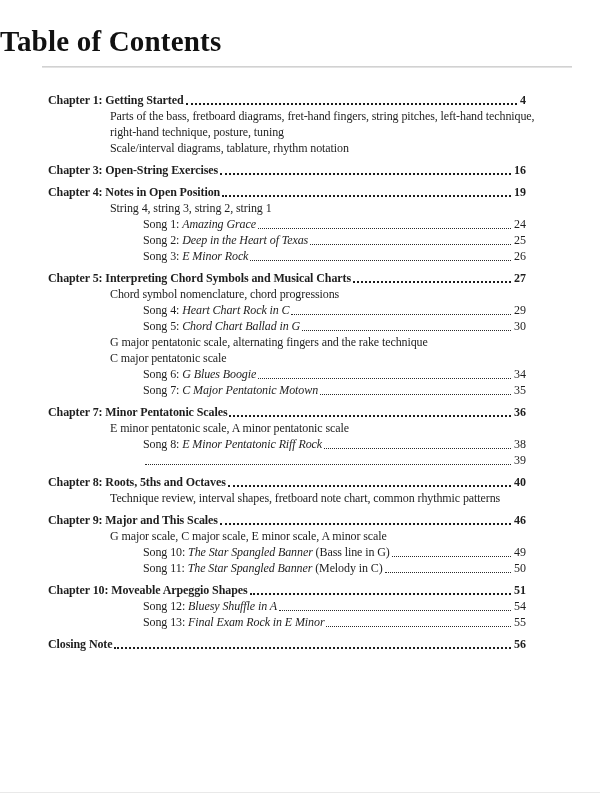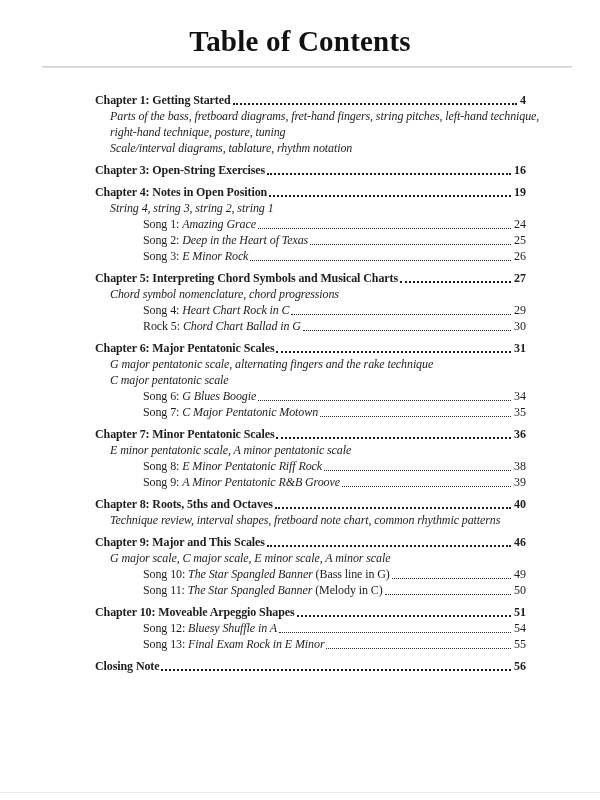--- a/index.html
+++ b/index.html
@@ -15,49 +15,47 @@
   }
   .page {
     position: absolute;
     inset: 0;
     font-family: "Liberation Serif", serif;
     color: #1e1e1e;
     background: #ffffff;
   }
   .title {
     margin: 26px 0 0 0;
-    text-align: center;
+    text-align: left;
     font-size: 29px;
     line-height: 1.1;
     font-weight: 700;
     color: #111111;
     letter-spacing: 0.2px;
   }
   .title-rule {
     height: 2px;
     margin: 8px 28px 0 42px;
     background: linear-gradient(to bottom, #c9c9c9, #ebebeb);
     border: 0;
   }
   .toc {
     margin: 24px 74px 0 48px;
     font-size: 12px;
   }
   .row {
     display: flex;
     line-height: 16px;
-    margin-left: 47px;
   }
   .row.chapter {
     margin-top: 6px;
     font-weight: 700;
   }
   .row.desc {
     margin-left: 62px;
-    font-style: italic;
   }
   .row.song {
     margin-left: 95px;
   }
   .label {
     white-space: nowrap;
     letter-spacing: -0.1px;
   }
   .song-title {
     font-style: italic;
@@ -141,29 +139,24 @@
       </div>
       <div class="row desc">
         <span class="label">Chord symbol nomenclature, chord progressions</span>
       </div>
       <div class="row song">
         <span class="label"><span>Song 4: </span><span class="song-title">Heart Chart Rock in C</span><span></span></span>
         <span class="dots"></span>
         <span class="pagenum">29</span>
       </div>
       <div class="row song">
-        <span class="label"><span>Rock 5: </span><span class="song-title">Chord Chart Ballad in G</span><span></span></span>
+        <span class="label"><span>Song 5: </span><span class="song-title">Chord Chart Ballad in G</span><span></span></span>
         <span class="dots"></span>
         <span class="pagenum">30</span>
       </div>
-      <div class="row chapter">
-        <span class="label">Chapter 6: Major Pentatonic Scales</span>
-        <span class="dots"></span>
-        <span class="pagenum">31</span>
-      </div>
       <div class="row desc">
         <span class="label">G major pentatonic scale, alternating fingers and the rake technique</span>
       </div>
       <div class="row desc">
         <span class="label">C major pentatonic scale</span>
       </div>
       <div class="row song">
         <span class="label"><span>Song 6: </span><span class="song-title">G Blues Boogie</span><span></span></span>
         <span class="dots"></span>
         <span class="pagenum">34</span>
@@ -180,21 +173,20 @@
       </div>
       <div class="row desc">
         <span class="label">E minor pentatonic scale, A minor pentatonic scale</span>
       </div>
       <div class="row song">
         <span class="label"><span>Song 8: </span><span class="song-title">E Minor Pentatonic Riff Rock</span><span></span></span>
         <span class="dots"></span>
         <span class="pagenum">38</span>
       </div>
       <div class="row song">
-        <span class="label"><span>Song 9: </span><span class="song-title">A Minor Pentatonic R&amp;B Groove</span><span></span></span>
         <span class="dots"></span>
         <span class="pagenum">39</span>
       </div>
       <div class="row chapter">
         <span class="label">Chapter 8: Roots, 5ths and Octaves</span>
         <span class="dots"></span>
         <span class="pagenum">40</span>
       </div>
       <div class="row desc">
         <span class="label">Technique review, interval shapes, fretboard note chart, common rhythmic patterns</span>

